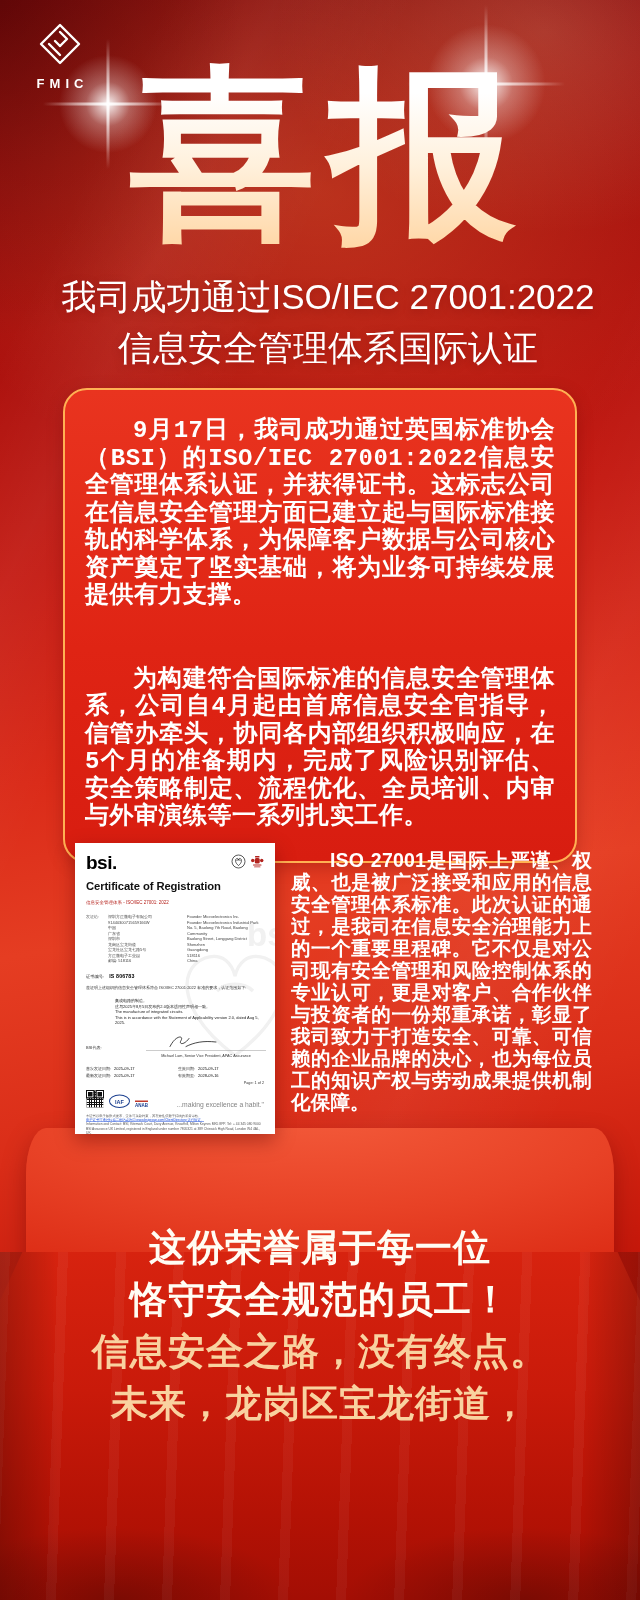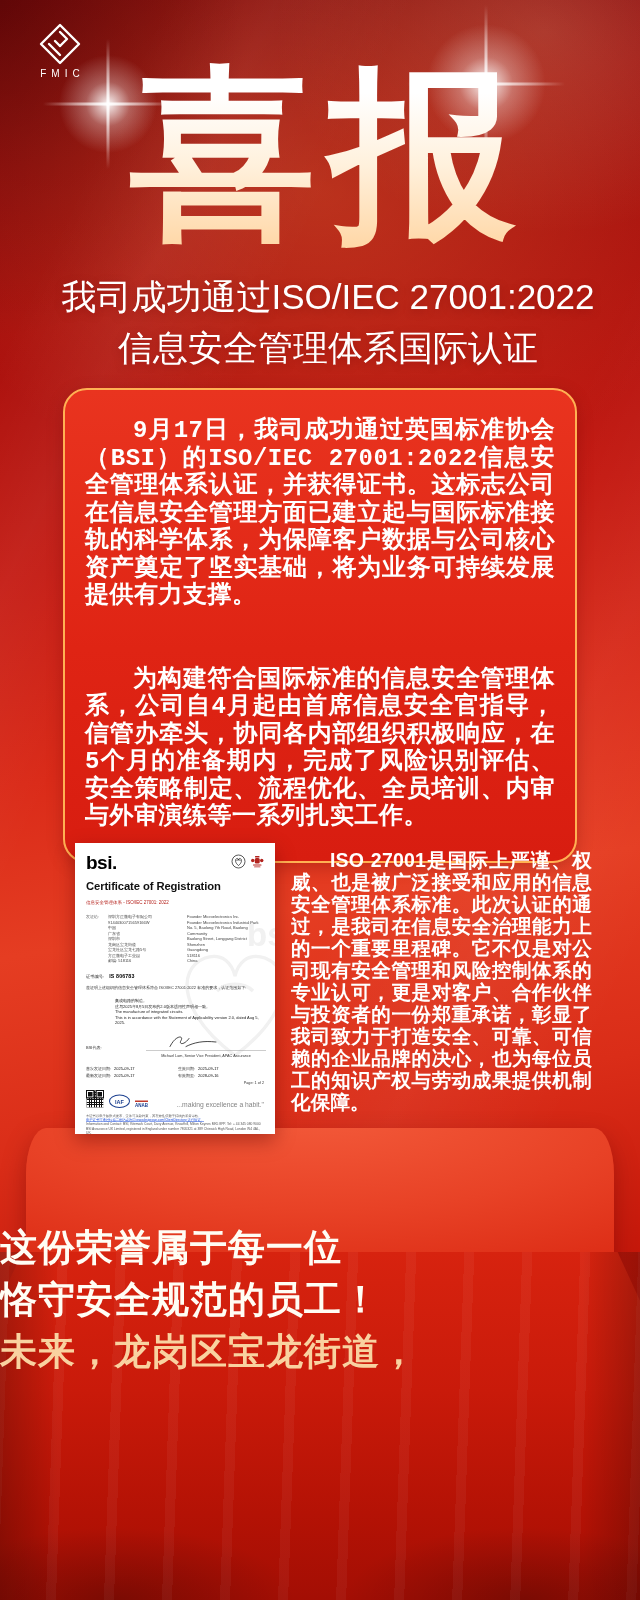--- a/index.html
+++ b/index.html
@@ -33,21 +33,21 @@
   .sparkle .ray-h{position:absolute; left:-8%; right:-8%; top:50%; height:3px; transform:translateY(-50%);
     background:linear-gradient(90deg, transparent, rgba(255,255,255,.95), transparent);}
   .sparkle .ray-v{position:absolute; top:-8%; bottom:-8%; left:50%; width:3px; transform:translateX(-50%);
     background:linear-gradient(180deg, transparent, rgba(255,255,255,.95), transparent);}
   .sparkle.s1{left:52px; top:48px; width:112px; height:112px;}
   .sparkle.s2{left:418px; top:16px; width:136px; height:136px;}
 
   
   .brand{position:absolute; left:24px; top:20px; width:72px; text-align:center; color:#fff; z-index:5;}
   .brand svg{display:block; margin:0 auto;}
-  .brand-text{margin-top:0; font-size:10px; font-weight:normal; letter-spacing:5px; padding-left:5px; color:#fff;}
+  .brand-text{margin-top:8px; font-size:13px; font-weight:bold; letter-spacing:5px; padding-left:5px; color:#fff;}
 
   
   .title{position:absolute; top:58px; left:0; width:100%; margin:0; text-align:center; z-index:4;
     font-size:186px; line-height:1.04; font-weight:900; letter-spacing:14px;
     background:linear-gradient(180deg, #ffffff 18%, #fff1dd 55%, #ffd6a4 100%);
     -webkit-background-clip:text; background-clip:text; color:transparent;padding-left:19px;}
   .subtitle{position:absolute; top:272px; left:8px; width:100%; text-align:center; z-index:4;
     color:#ffffff; font-weight:normal; font-size:35px; line-height:1.45;
     text-shadow:0 2px 8px rgba(110,0,0,.35);}
 
@@ -119,21 +119,21 @@
     background:linear-gradient(180deg, #d7230f 0%, #c91a0a 40%, #b41205 75%, #a30e04 100%);
     clip-path:polygon(3.5% 0, 96.5% 0, 100% 14%, 100% 100%, 0 100%, 0 14%);}
   .table-folds{position:absolute; left:0; top:1252px; width:640px; height:348px; z-index:3; pointer-events:none;
     background:
       linear-gradient(90deg, rgba(0,0,0,.22) 0%, transparent 9%, transparent 91%, rgba(0,0,0,.22) 100%),
       repeating-linear-gradient(92deg, rgba(255,255,255,.045) 0 10px, transparent 10px 58px),
       radial-gradient(40% 30% at 18% 100%, rgba(0,0,0,.25), transparent 70%),
       radial-gradient(40% 30% at 82% 100%, rgba(0,0,0,.25), transparent 70%);}
 
   
-  .closing{position:absolute; left:0; top:1222px; width:100%; z-index:6; text-align:left;
+  .closing{position:absolute; left:0; top:1222px; width:100%; z-index:6; text-align:center;
     font-weight:900; font-size:37px; line-height:52px; letter-spacing:1px;}
   .closing .white{color:#fffdf4;}
   .closing .peach{color:#f9d2a0;}
 </style>
 </head>
 <body>
 
 <div class="poster">
   <div class="silk-a"></div>
   <div class="silk-b"></div>
@@ -289,15 +289,16 @@
         </div>
       </div>
     </div>
   </div>
 
   <p class="iso-text">ISO 27001是国际上严谨、权威、也是被广泛接受和应用的信息安全管理体系标准。此次认证的通过，是我司在信息安全治理能力上的一个重要里程碑。它不仅是对公司现有安全管理和风险控制体系的专业认可，更是对客户、合作伙伴与投资者的一份郑重承诺，彰显了我司致力于打造安全、可靠、可信赖的企业品牌的决心，也为每位员工的知识产权与劳动成果提供机制化保障。</p>
 
   <div class="closing">
     <div class="white">这份荣誉属于每一位</div>
     <div class="white">恪守安全规范的员工！</div>
+    <div class="peach">信息安全之路，没有终点。</div>
     <div class="peach">未来，龙岗区宝龙街道，</div>
   </div>
 </div>
 
 </body></html>

